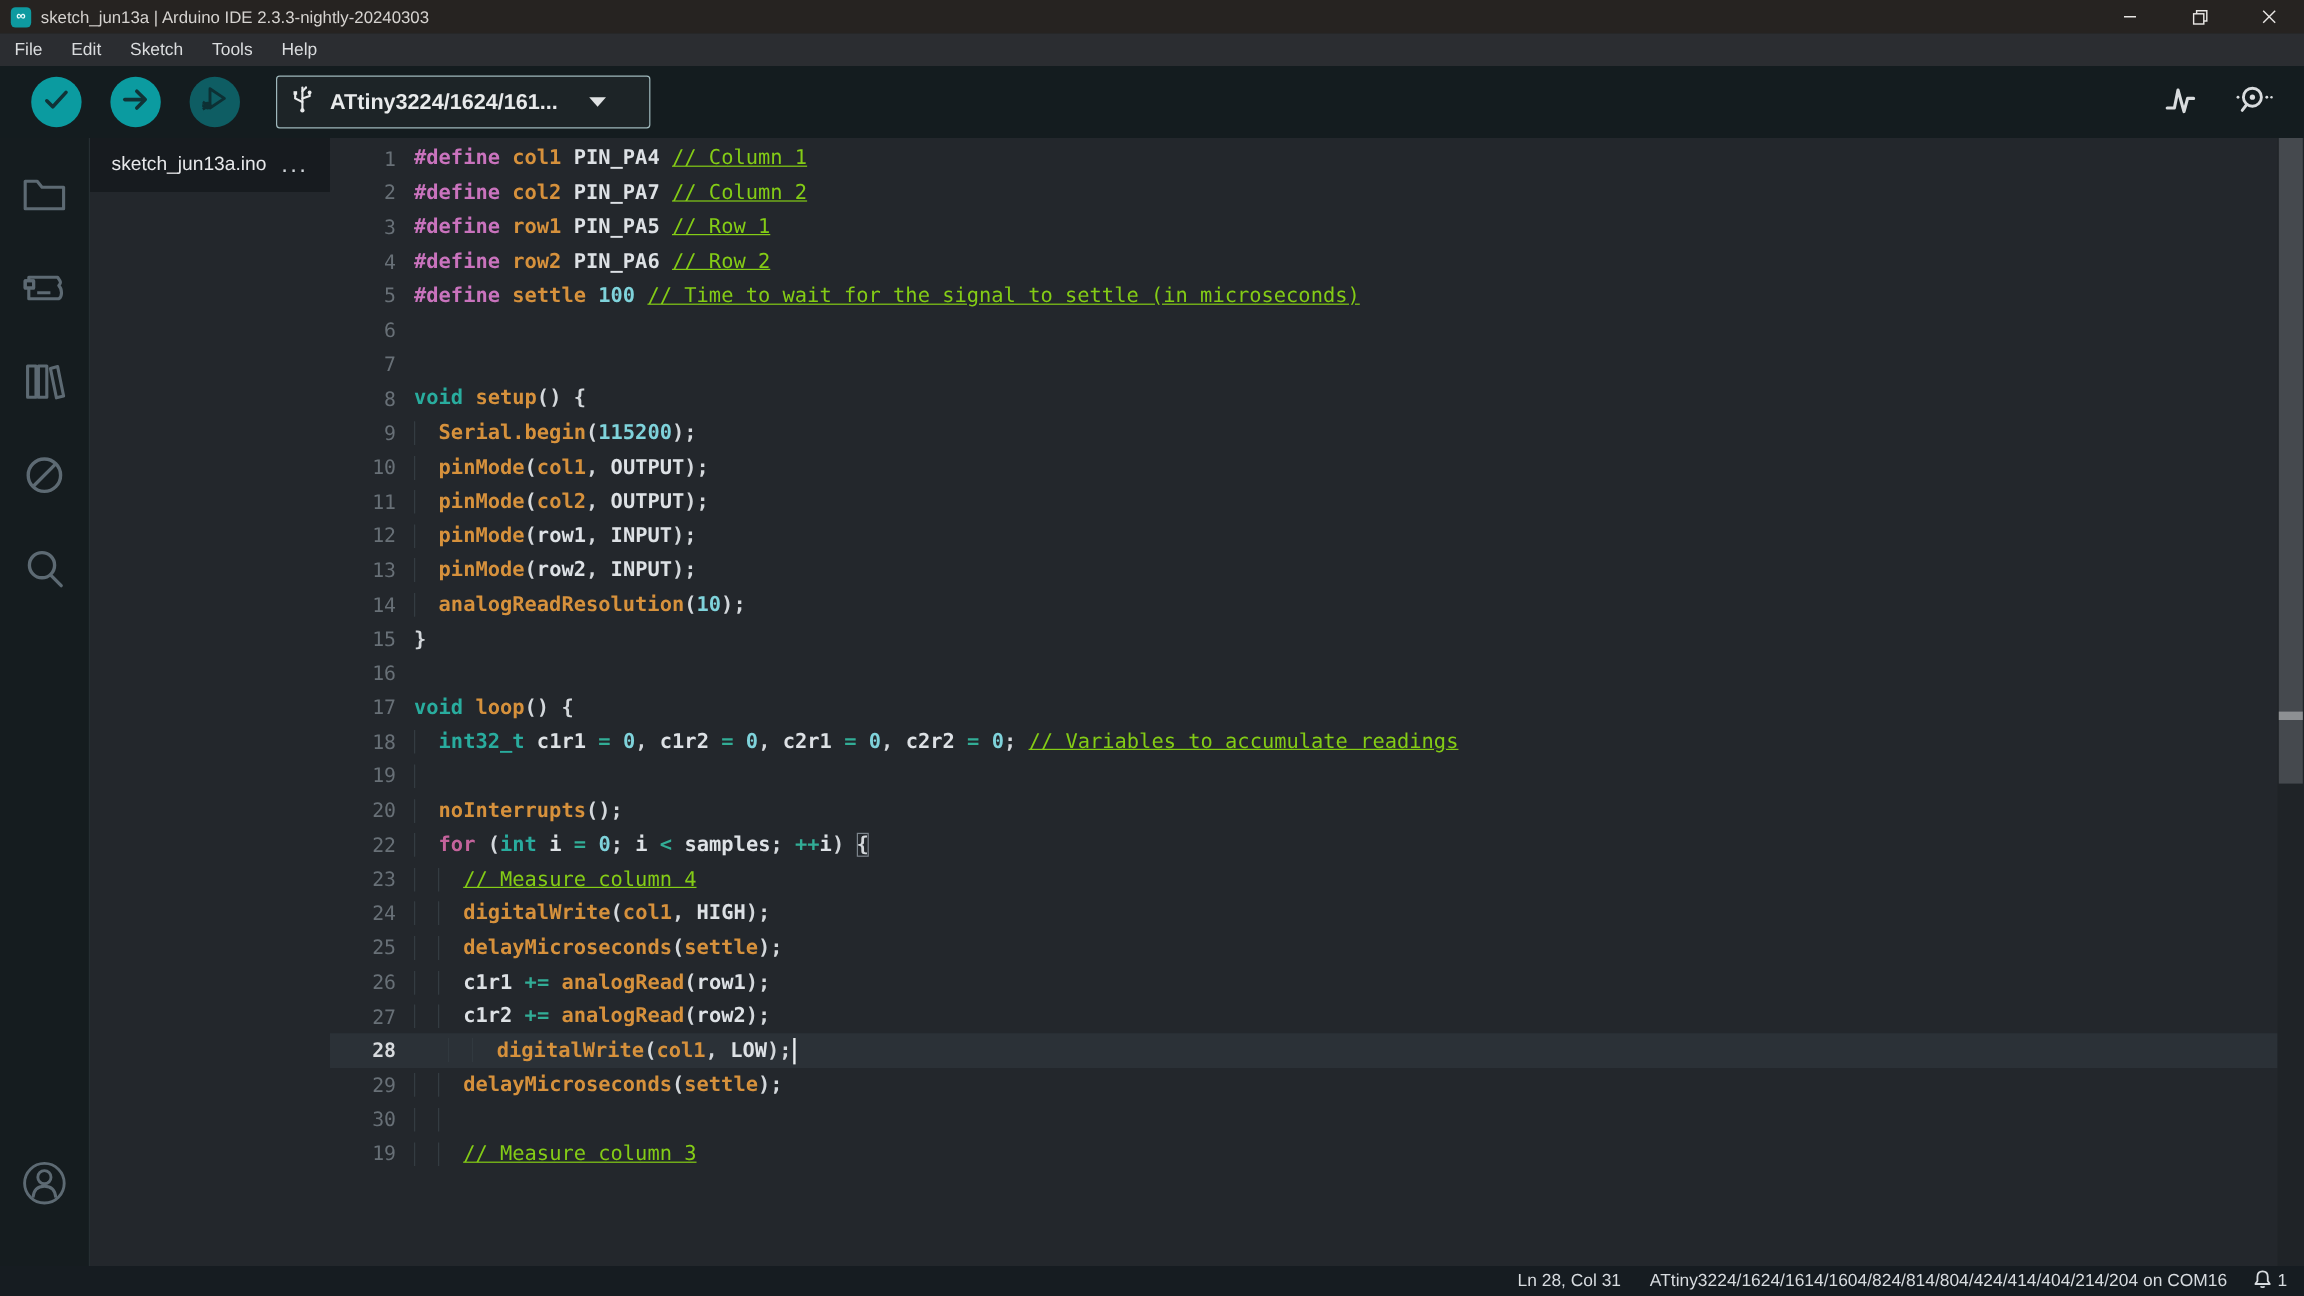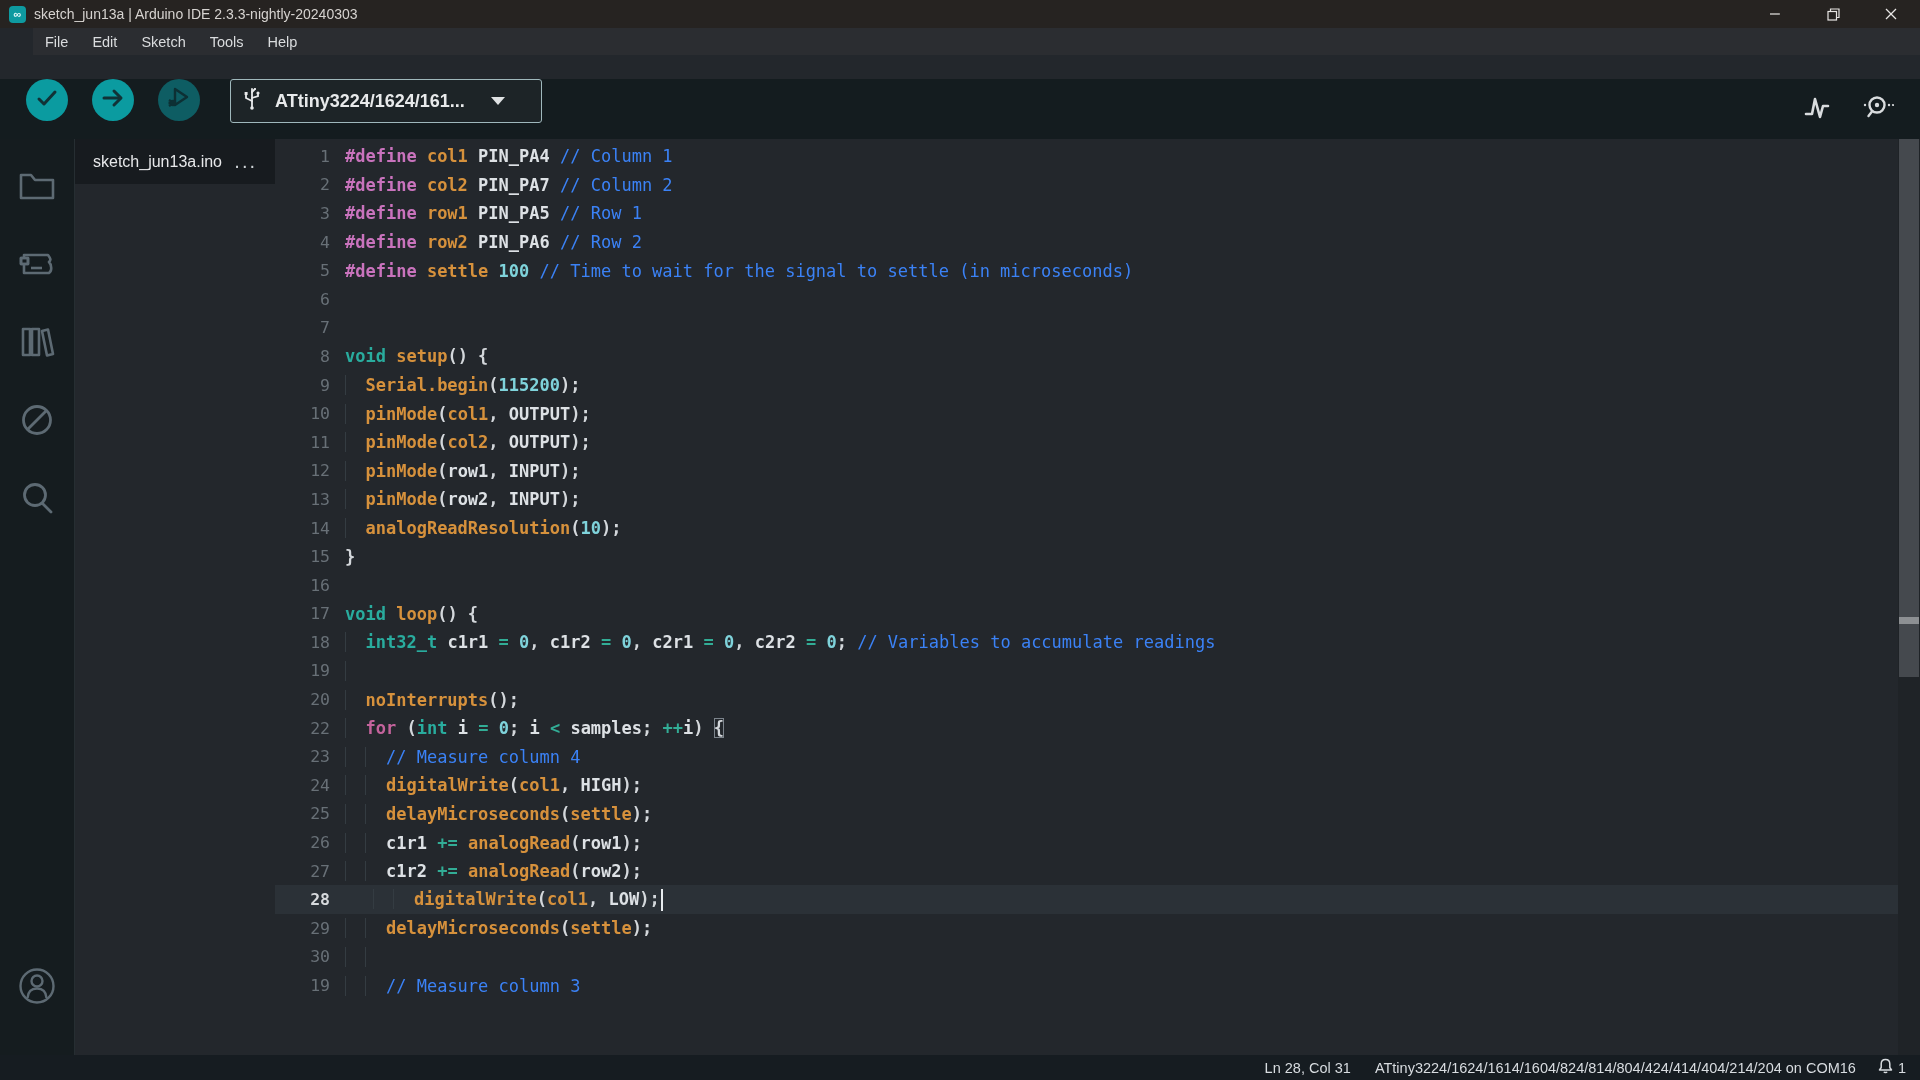--- a/index.html
+++ b/index.html
@@ -13,25 +13,25 @@
   .titlebar .logo { width:17px; height:17px; margin:0 8px 0 9px; border-radius:4px;
                     background:#0e9aa0; color:#eafcfc; font-size:11px; font-weight:bold;
                     display:flex; align-items:center; justify-content:center; }
   .win-controls { margin-left:auto; display:flex; height:100%; }
   .win-btn { width:58px; height:100%; display:flex; align-items:center; justify-content:center;
              color:#e8e6e4; }
   .win-btn svg { display:block; }
 
   
   .menubar { height:27px; background:#2b2d31; display:flex; align-items:center;
-             color:#dadcde; font-size:14.5px; flex:0 0 auto; padding-left:0;margin-left:33px; }
+             color:#dadcde; font-size:14.5px; flex:0 0 auto; padding-left:0; }
   .menu-item { padding:0 12px; height:100%; display:flex; align-items:center; cursor:default; }
 
   
-  .toolbar { height:60px; background:#141c1f; display:flex; flex:0 0 auto;margin-top:24px; }
+  .toolbar { height:60px; background:#141c1f; display:flex; align-items:center; flex:0 0 auto; }
   .tb-circle { width:42px; height:42px; border-radius:50%; display:flex; align-items:center;
                justify-content:center; margin-right:24px; }
   .tb-verify { background:#0b9ba0; margin-left:26px; }
   .tb-upload { background:#0b9ba0; }
   .tb-debug  { background:#0e5d63; }
   .board-selector { height:44px; min-width:312px; margin-left:6px; background:#1d2427;
                     border:1px solid #9fb8bc; border-radius:3px; display:flex; align-items:center;
                     padding:0 14px 0 12px; color:#e8eaeb; }
   .board-selector .label { font-size:18px; font-weight:bold; margin:0 26px 0 14px; }
   .caret-down { width:0; height:0; border-left:7px solid transparent; border-right:7px solid transparent;
@@ -65,21 +65,21 @@
   .line.active .ln { color:#d7dadd; font-weight:bold; }
   .lc { font-size:17px; font-weight:600; color:#d3d7db; }
   .tok-pp  { color:#c973bd; }
   .tok-kw  { color:#c4639c; }
   .tok-ty  { color:#29ac9e; }
   .tok-fn  { color:#d6913c; }
   .tok-num { color:#7fd3db; }
   .tok-op  { color:#32ad96; }
   .tok-var { color:#dde1e5; }
   .tok-txt { color:#d3d7db; }
-  .tok-cmt { color:#3b82f6; font-weight:400; }
+  .tok-cmt { color:#84cc16; font-weight:400;text-decoration:underline; }
   .tok-ind { box-shadow:inset 1px 0 0 #343c42; }
   .tok-brk { color:#d3d7db; outline:1px solid #7c848c; outline-offset:-1px; }
   .tok-cursor { display:inline-block; width:2px; height:22px; background:#e8ecef;
                 vertical-align:middle; margin-left:1px; }
 
   .scrollbar-track { position:absolute; top:0; right:0; width:22px; bottom:0; background:#1f2327; }
   .scrollbar-thumb { position:absolute; top:0; left:1px; width:20px; height:538px; background:#45494e; }
   .cursor-marker { position:absolute; left:1px; width:20px; top:478px; height:7px; background:#8d9093; }
 
   

